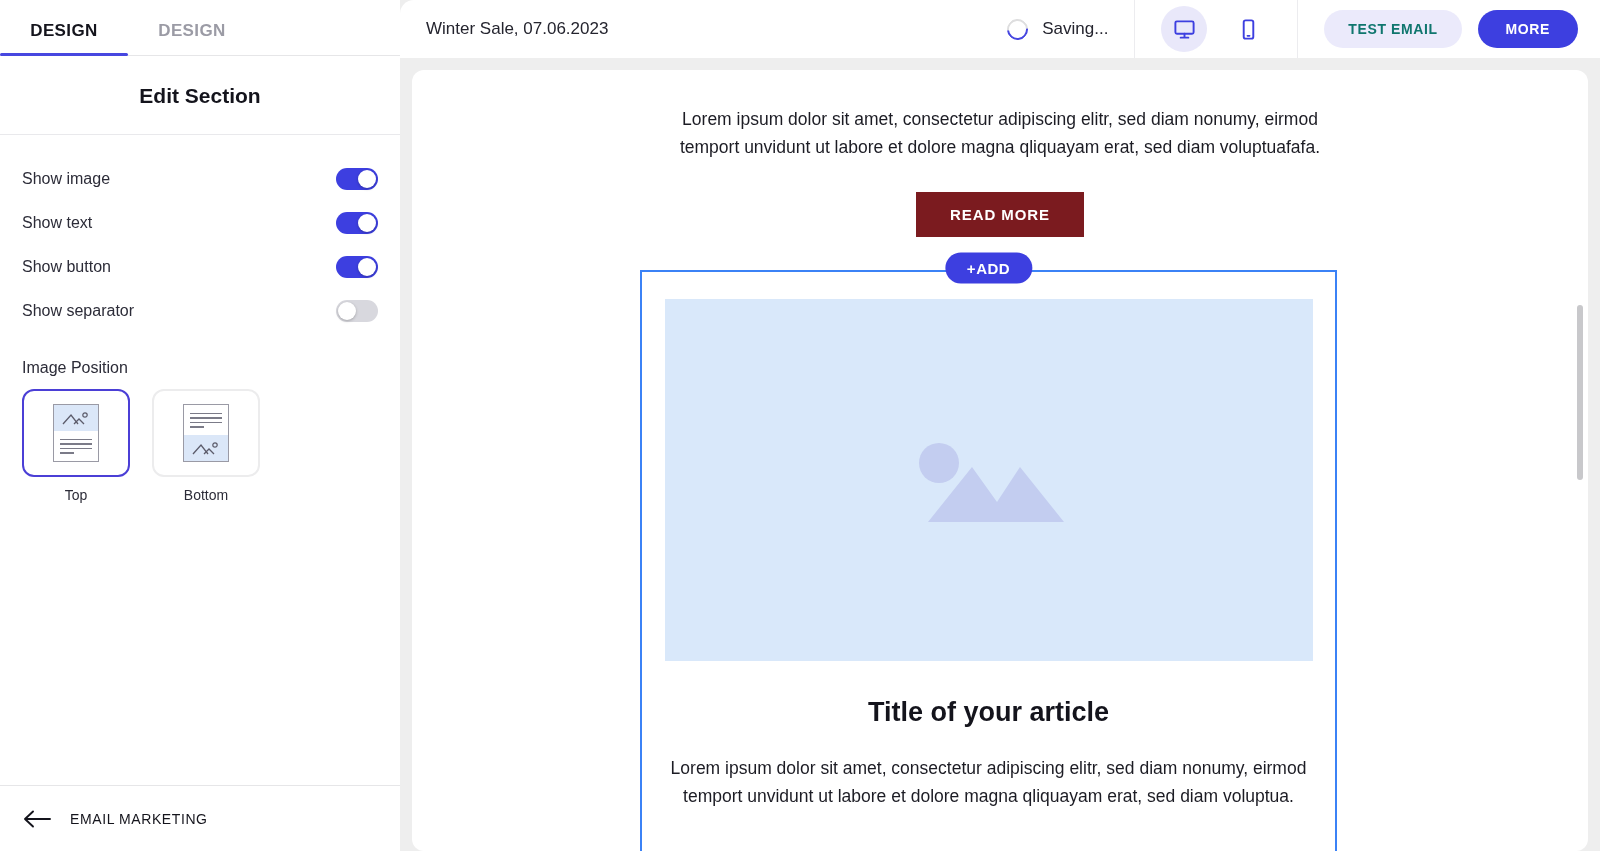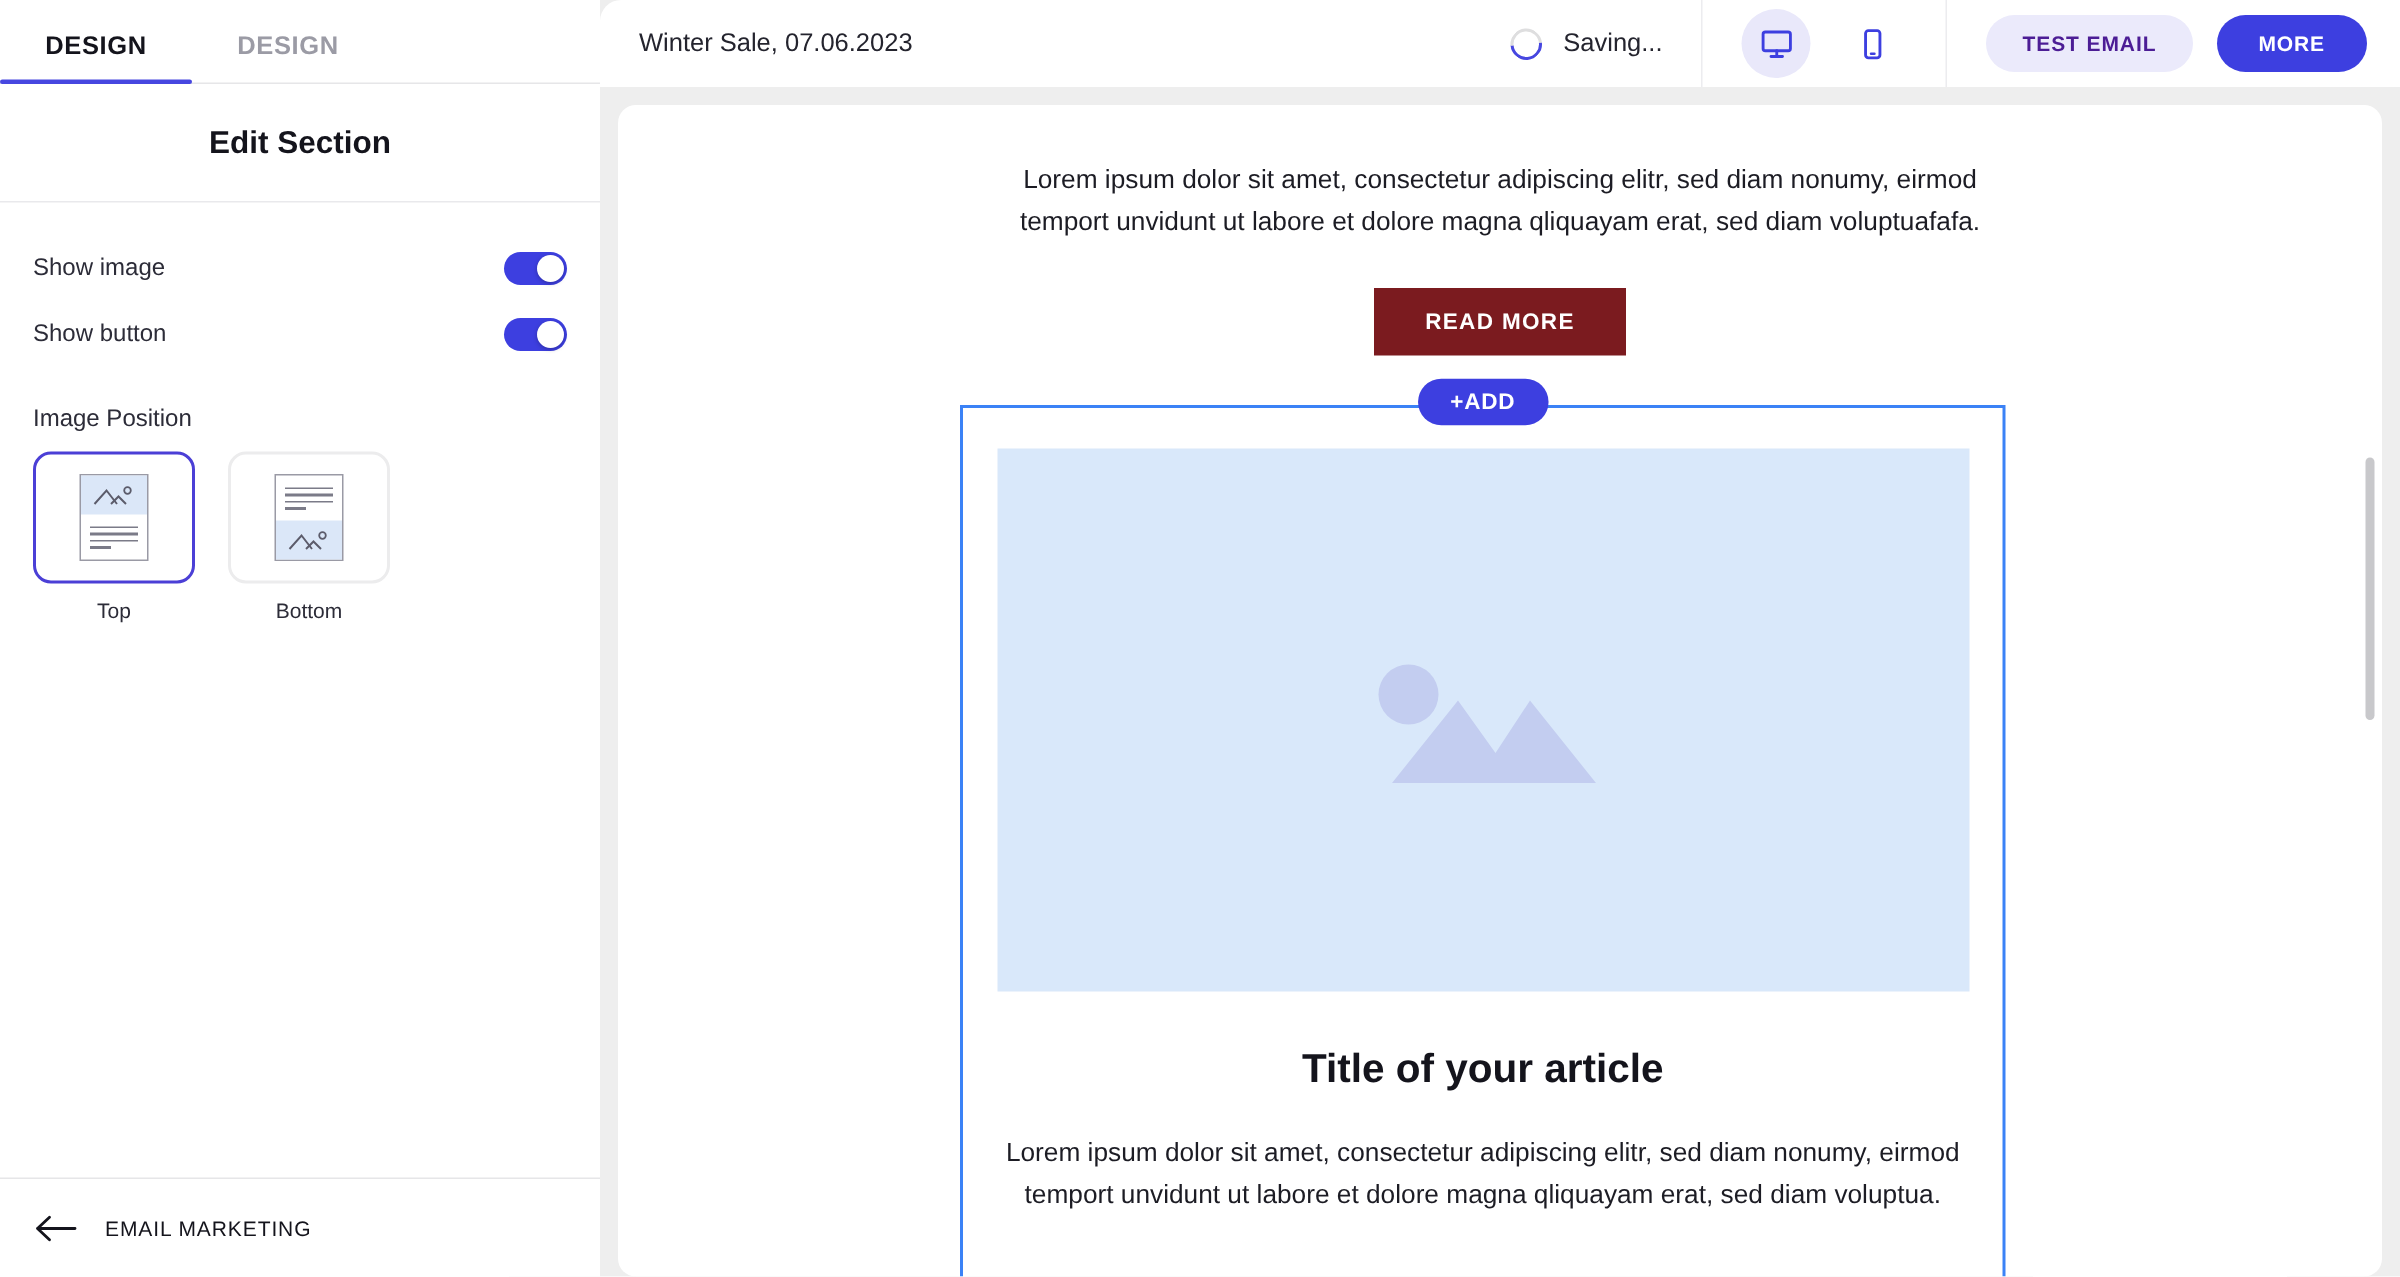--- a/index.html
+++ b/index.html
@@ -89,21 +89,21 @@
   .device-btn {
     width: 46px; height: 46px; border-radius: 50%; display: flex;
     align-items: center; justify-content: center; cursor: pointer;
   }
   .device-btn.active { background: #e9e8fa; }
   #action-group { display: flex; align-items: center; gap: 16px; padding: 0 22px 0 26px; }
   .btn {
     border: none; border-radius: 20px; height: 38px; font-size: 14px;
     font-weight: bold; letter-spacing: .6px; cursor: pointer; font-family: inherit;
   }
-  #test-email-btn { background: #ebeafb; color: #4c1d95; padding: 0 24px; }
+  #test-email-btn { background: #ebeafb; color: #0f766e; padding: 0 24px; }
   #send-btn { background: #3d3fe0; color: #ffffff; padding: 0 28px; }
 
   #canvas-wrap { flex: 1; position: relative; padding: 12px 12px 0 12px; }
   #canvas {
     position: absolute; left: 12px; right: 12px; top: 12px; bottom: 0;
     background: #ffffff; border-radius: 12px; overflow: hidden;
   }
   #email-body { position: absolute; inset: 0; }
 
   .em-text {
@@ -159,22 +159,34 @@
     <div id="panel-title">Edit Section</div>
 
     <div id="toggles">
       <div class="toggle-row">
         <span class="toggle-label">Show image</span>
         <span class="switch on">
             <span class="knob"></span>
           </span>
       </div>
       <div class="toggle-row">
+        <span class="toggle-label">Show text</span>
+        <span class="switch on">
+            <span class="knob"></span>
+          </span>
+      </div>
+      <div class="toggle-row">
         <span class="toggle-label">Show button</span>
         <span class="switch on">
+            <span class="knob"></span>
+          </span>
+      </div>
+      <div class="toggle-row">
+        <span class="toggle-label">Show separator</span>
+        <span class="switch">
             <span class="knob"></span>
           </span>
       </div>
     </div>
 
     <div id="image-position">
       <div id="ip-label">Image Position</div>
       <div id="ip-choices">
 
         <div class="ip-choice selected">

